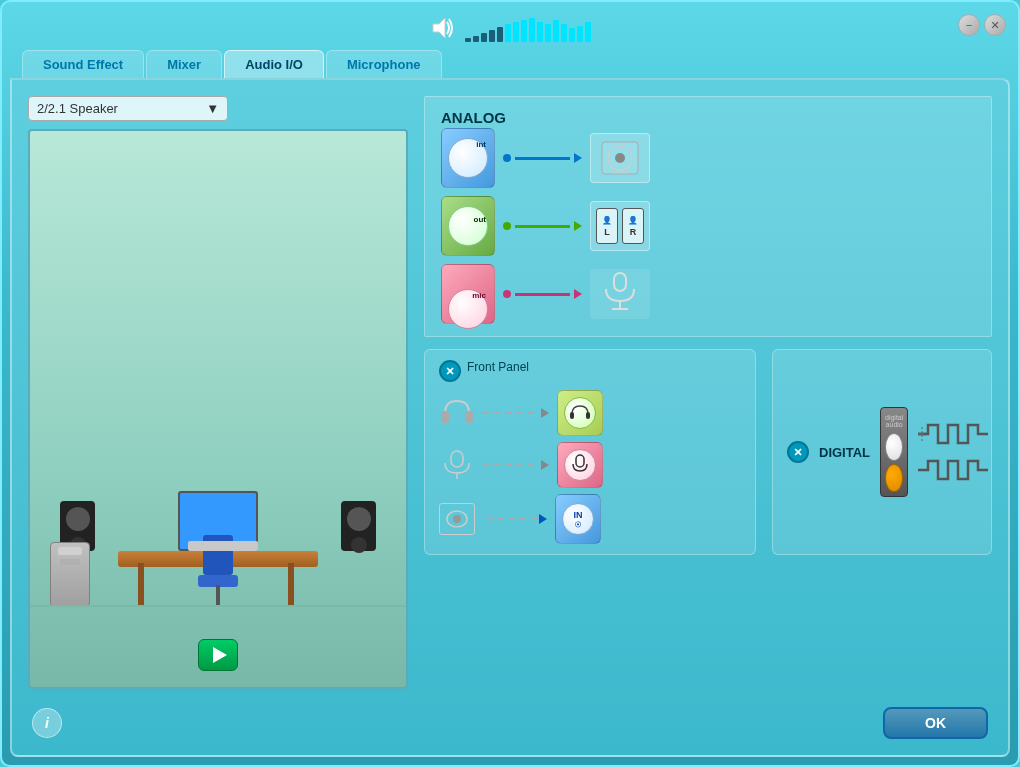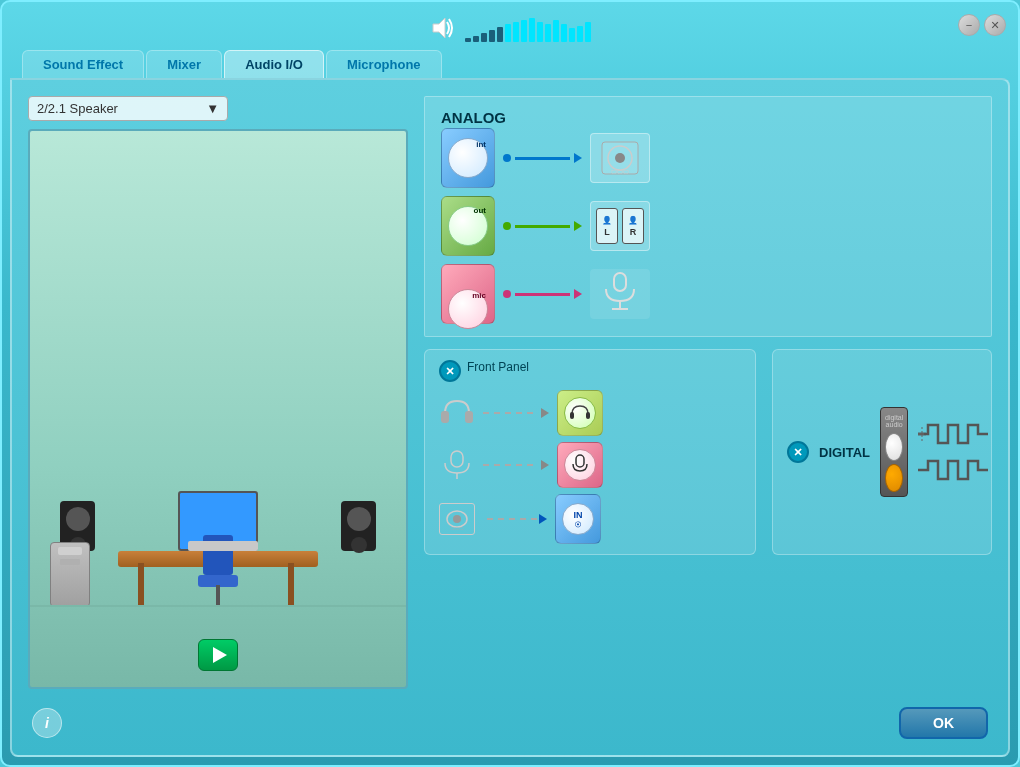--- a/index.html
+++ b/index.html
@@ -440,21 +440,21 @@
       color: #fff;
       font-size: 14px;
       font-style: italic;
       font-weight: bold;
       cursor: pointer;
     }
     .ok-btn {
       background: linear-gradient(180deg, #5599bb, #2277aa);
       border: 2px solid #1166aa;
       border-radius: 8px;
-      padding: 6px 32px;
+      padding: 6px 40px;
       color: #fff;
       font-size: 14px;
       font-weight: bold;
       cursor: pointer;
     }
     
     .front-io-rows {
       display: flex;
       flex-direction: column;
       gap: 6px;
@@ -588,21 +588,21 @@
                   <ellipse cx="20" cy="18" rx="5" ry="5" fill="#888"></ellipse>
                   <text x="20" y="34" text-anchor="middle" font-size="7" fill="#ccc">⬭⬭⬭</text>
                 </svg>
               </div>
             </div>
 
             <div class="io-row">
               <div class="port-btn green">
                 <div style="position:relative;">
                   <div style="width:40px;height:40px;border-radius:50%;background:radial-gradient(circle at 35% 35%, #fff, #ccffcc);border:1px solid #88cc88;"></div>
-                  <div style="position:absolute;top:0;right:2px;font-size:8px;color:#003300;font-weight:bold;padding-left:29px;">out</div>
+                  <div style="position:absolute;top:9px;right:2px;font-size:8px;color:#003300;font-weight:bold;padding-left:29px;">out</div>
                 </div>
               </div>
               <div style="display:flex;align-items:center;gap:4px;">
                 <div style="width:8px;height:8px;border-radius:50%;background:#44aa00;"></div>
                 <div style="width:55px;height:3px;background:#44aa00;"></div>
                 <div style="width:0;height:0;border-top:5px solid transparent;border-bottom:5px solid transparent;border-left:8px solid #44aa00;"></div>
               </div>
 
               <div style="width:60px;height:50px;background:rgba(255,255,255,0.2);border:1px solid rgba(255,255,255,0.4);border-radius:4px;display:flex;align-items:center;justify-content:center;gap:4px;">
                 <div style="width:22px;height:36px;background:rgba(255,255,255,0.7);border:1px solid #555;border-radius:3px;display:flex;flex-direction:column;align-items:center;justify-content:center;gap:2px;">

